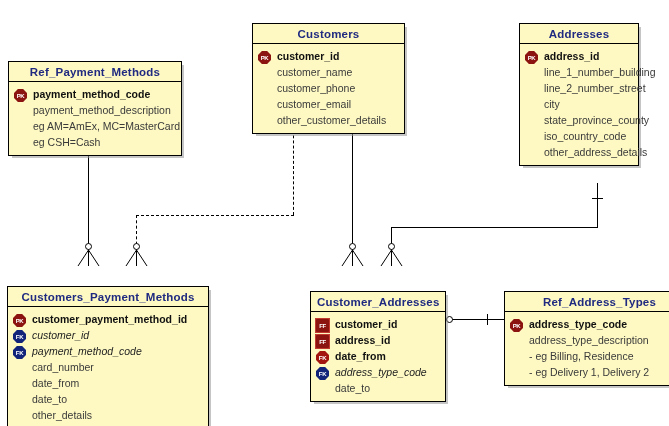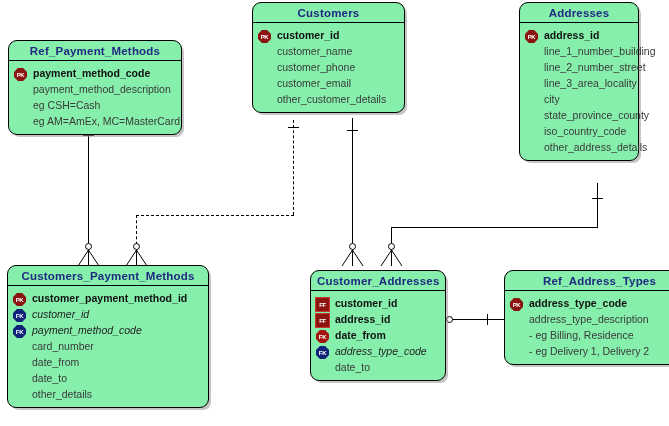--- a/index.html
+++ b/index.html
@@ -11,25 +11,26 @@
   #canvas {
     position: relative;
     width: 669px;
     height: 426px;
     background: #ffffff;
     overflow: hidden;
   }
   
   .entity {
     position: absolute;
-    background: #86efac;
+    background: #fef9c3;
     border: 1px solid #000000;
-    border-radius: 9px;
+    border-radius: 0;
     box-shadow: 3px 3px 0 -1px rgba(150,150,150,0.55);
     z-index: 5;
+    margin-top: 21px;
   }
   .entity-title {
     text-align: center;
     color: #1f2a80;
     font-weight: bold;
     font-size: 11.5px;
     letter-spacing: .2px;
     padding: 4px 6px 3px 6px;
     border-bottom: 1px solid #000000;
     white-space: nowrap;
@@ -169,25 +170,25 @@
             <span class="badge oct pk">PK</span>
           </span>
         <span class="aname">payment_method_code</span>
       </div>
       <div class="attr plain">
         <span class="badge-slot"></span>
         <span class="aname">payment_method_description</span>
       </div>
       <div class="attr plain">
         <span class="badge-slot"></span>
+        <span class="aname">eg AM=AmEx, MC=MasterCard</span>
+      </div>
+      <div class="attr plain">
+        <span class="badge-slot"></span>
         <span class="aname">eg CSH=Cash</span>
-      </div>
-      <div class="attr plain">
-        <span class="badge-slot"></span>
-        <span class="aname">eg AM=AmEx, MC=MasterCard</span>
       </div>
     </div>
   </div>
 
   <div class="entity" style="left:252px; top:2px; width:153px;">
     <div class="entity-title">Customers</div>
     <div class="entity-body">
       <div class="attr key">
         <span class="badge-slot">
             <span class="badge oct pk">PK</span>
@@ -225,24 +226,20 @@
       <div class="attr plain">
           <span class="badge-slot"></span>
           <span class="aname">line_1_number_building</span>
         </div>
       <div class="attr plain">
           <span class="badge-slot"></span>
           <span class="aname">line_2_number_street</span>
         </div>
       <div class="attr plain">
           <span class="badge-slot"></span>
-          <span class="aname">line_3_area_locality</span>
-        </div>
-      <div class="attr plain">
-          <span class="badge-slot"></span>
           <span class="aname">city</span>
         </div>
       <div class="attr plain">
           <span class="badge-slot"></span>
           <span class="aname">state_province_county</span>
         </div>
       <div class="attr plain">
           <span class="badge-slot"></span>
           <span class="aname">iso_country_code</span>
         </div>

